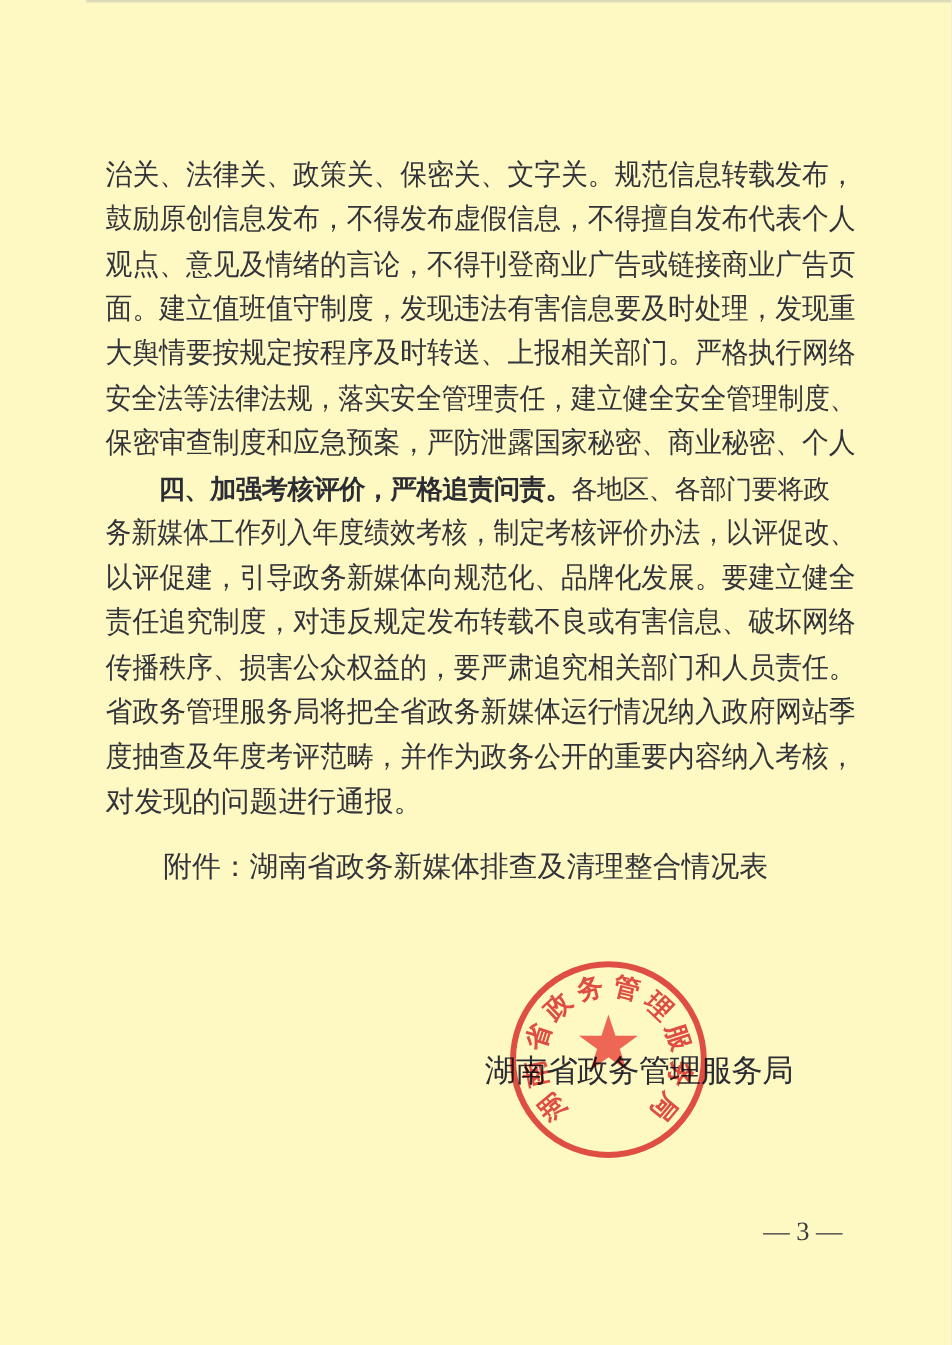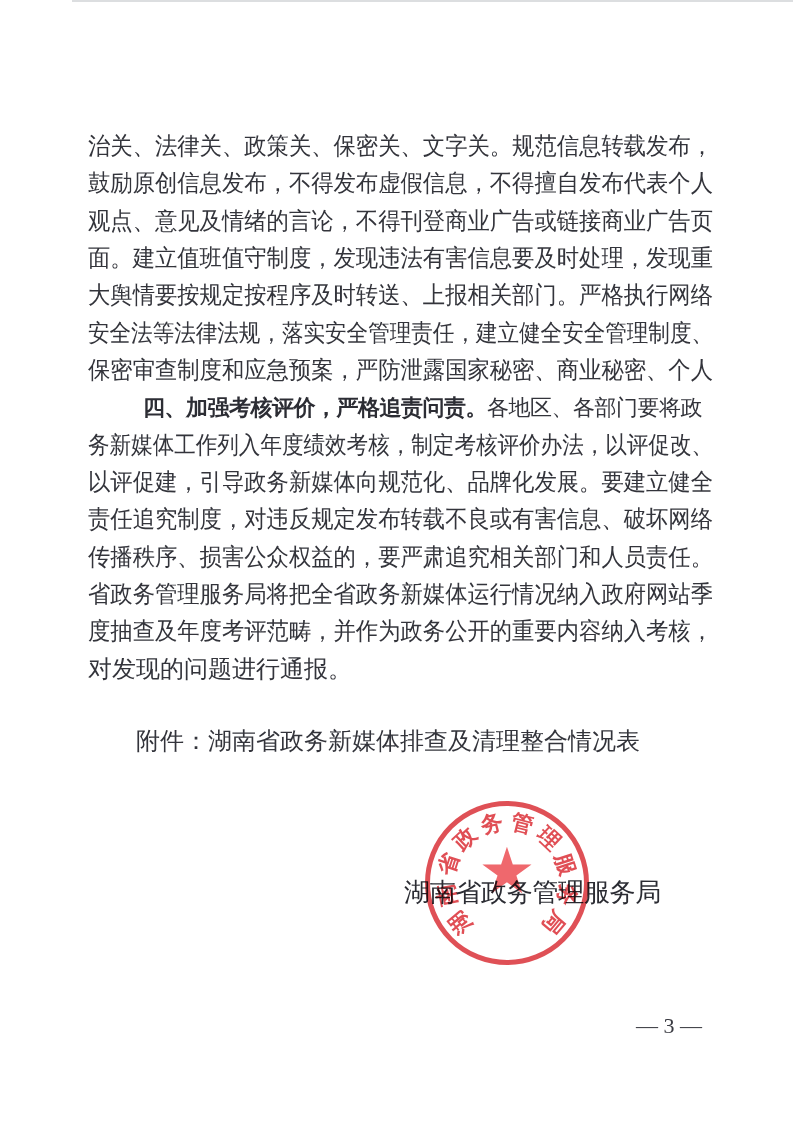--- a/index.html
+++ b/index.html
@@ -1,44 +1,44 @@
 <!DOCTYPE html>
 <html><head>
 <meta charset="utf-8">
 <style>
   html,body{margin:0;padding:0;background:#e8e8e8;}
   .page{
     position:relative;
     width:793px;height:1121px;
     margin:0 auto;
-    background:#ffffff;
+    background:#fef9c3;
     overflow:hidden;
     font-family:"Liberation Serif","DejaVu Serif",serif;
     color:#33343b;
   }
   .scan-artifact{
     position:absolute;top:0;left:72px;right:0;height:2px;
     background:#9aa0a6;opacity:.35;
   }
   .doc-body{
     position:absolute;left:88px;top:128px;width:625px;
     font-size:24px;line-height:37.35px;
   }
   .line{height:37.35px;overflow:visible;}
   .jline{white-space:nowrap;}
   .p2-first{
-    font-size:22px;padding-left:44px;white-space:nowrap;letter-spacing:-0.5px;text-align:center;
+    font-size:22px;padding-left:44px;white-space:nowrap;letter-spacing:-0.5px;
   }
   .p2-first .bold{
     font-weight:bold;
     font-family:"Liberation Sans","DejaVu Sans",sans-serif;
     color:#2c2d34;
   }
   .attachment-line{
-    margin-top:35px;text-indent:48px;white-space:nowrap;
+    margin-top:17px;text-indent:48px;white-space:nowrap;
   }
   .signature{
     position:absolute;left:404px;top:875px;
     font-size:26px;letter-spacing:-0.3px;color:#2b2c33;
   }
   .issue-date{
     position:absolute;left:424px;top:915px;
     font-size:22px;color:#2b2c33;
   }
   .public-note{

